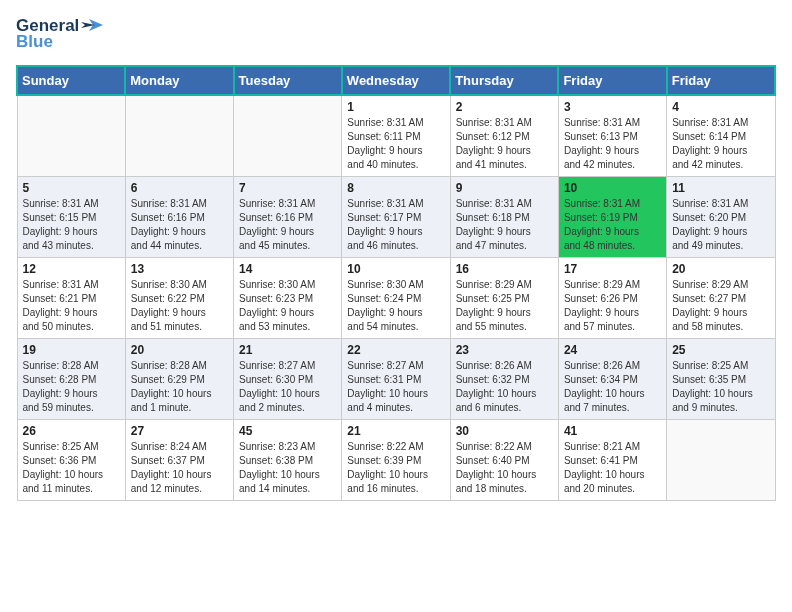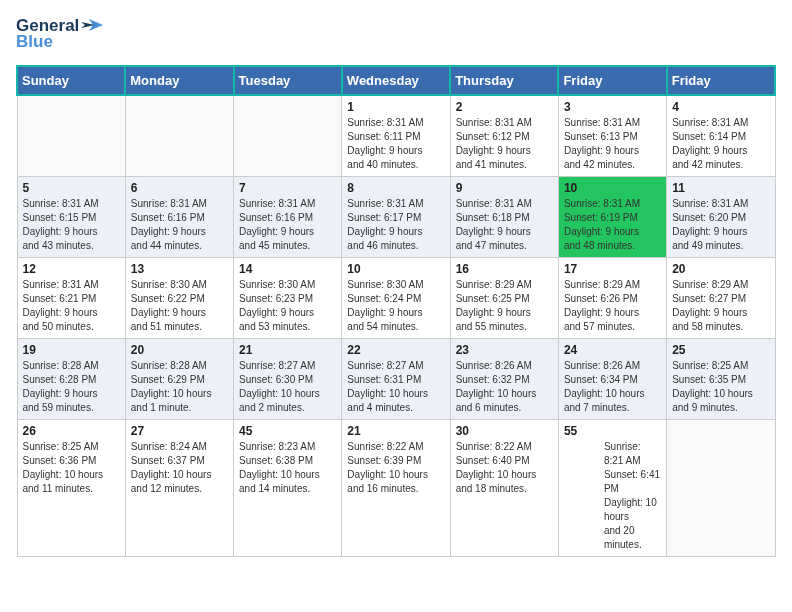--- a/index.html
+++ b/index.html
@@ -329,22 +329,22 @@
 and 16 minutes.</div>
         </td>
         <td>
           <span class="day-num">30</span>
           <div class="day-info" style="white-space: pre-line;">Sunrise: 8:22 AM
 Sunset: 6:40 PM
 Daylight: 10 hours
 and 18 minutes.</div>
         </td>
         <td>
-          <span class="day-num">55</span>
-          <div class="day-info" style="white-space: pre-line; margin-left: 40px;">Sunrise: 8:21 AM
+          <span class="day-num">41</span>
+          <div class="day-info" style="white-space: pre-line;">Sunrise: 8:21 AM
 Sunset: 6:41 PM
 Daylight: 10 hours
 and 20 minutes.</div>
         </td>
         <td class="empty"></td>
       </tr>
     </tbody>
 </table>
 
 </body></html>

